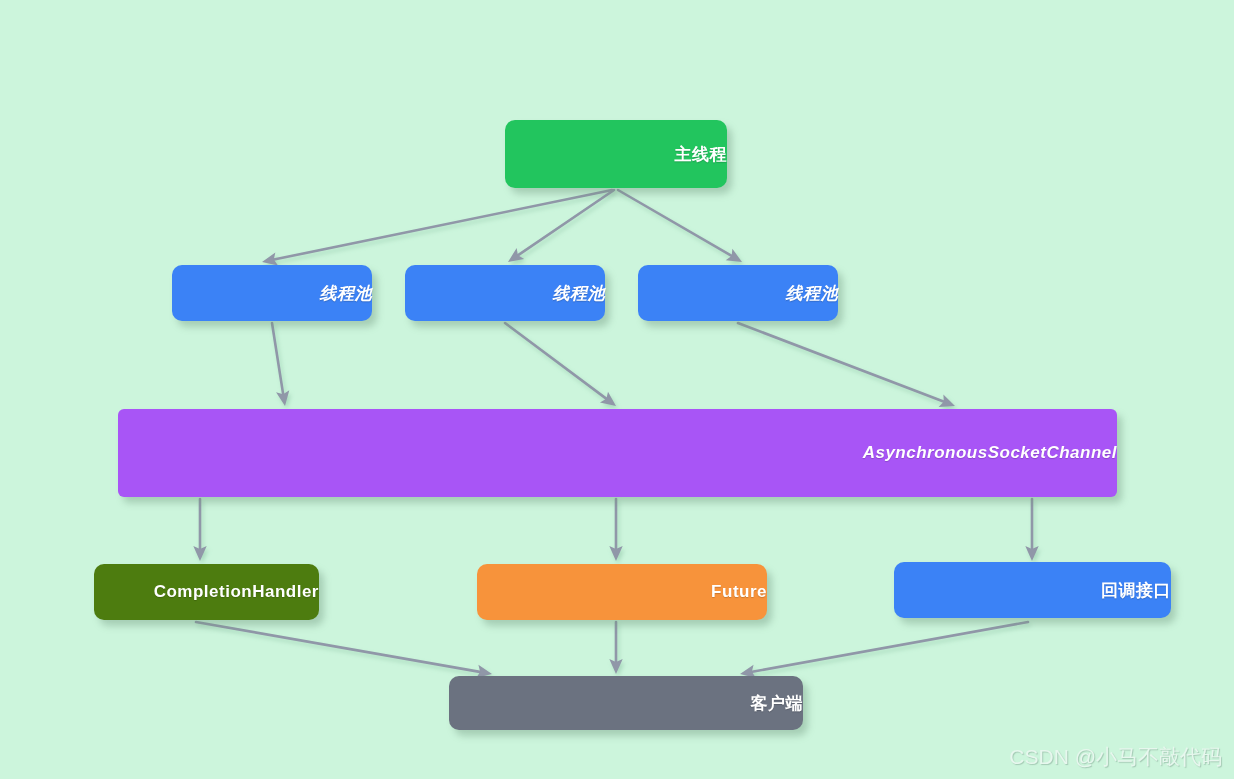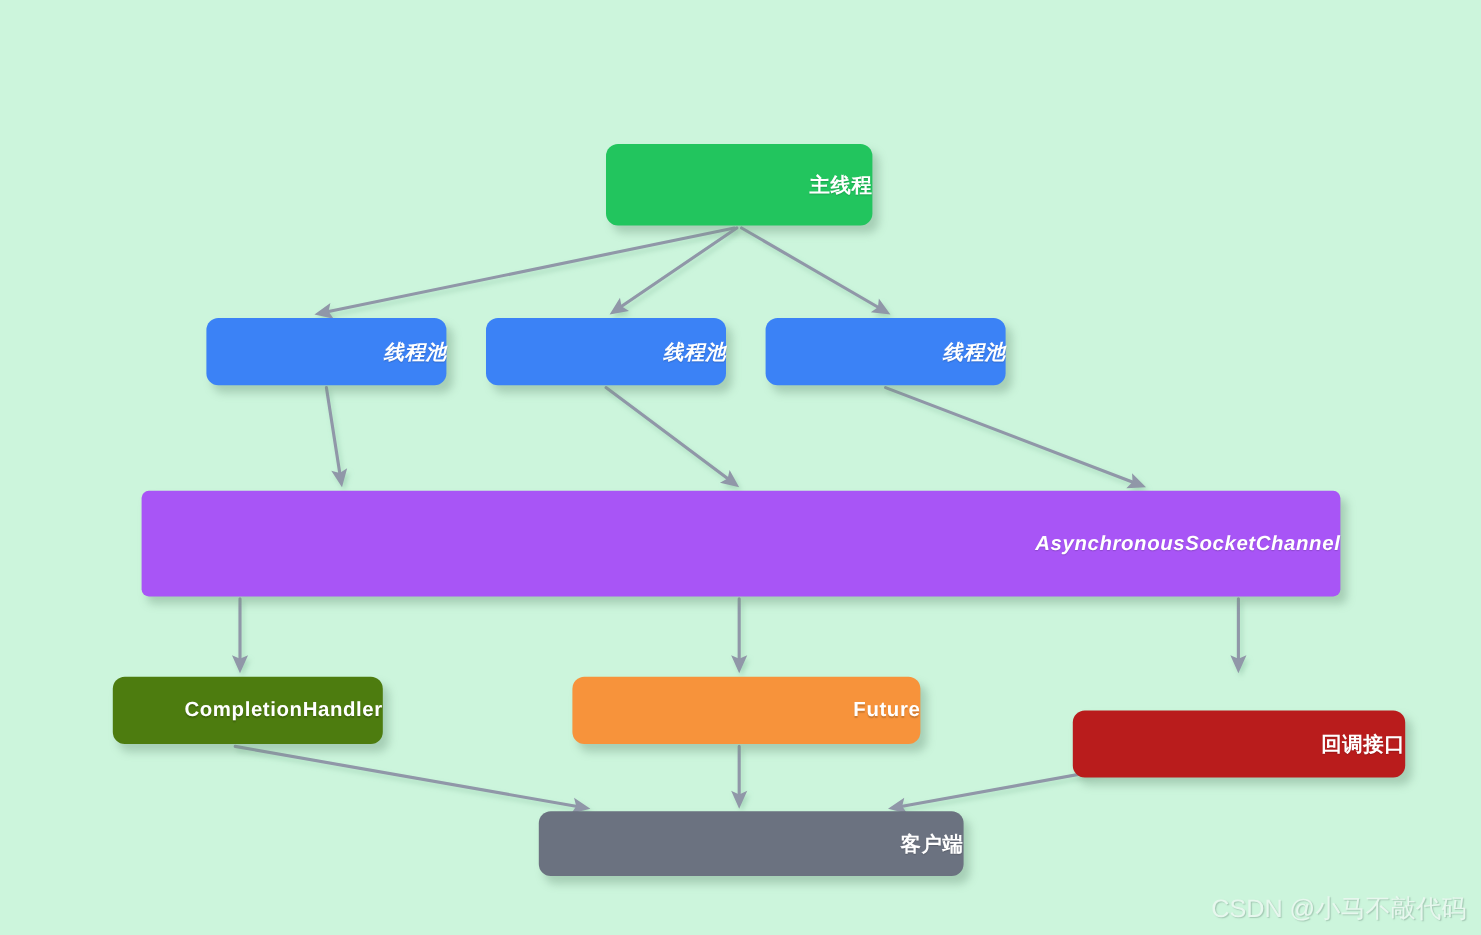--- a/index.html
+++ b/index.html
@@ -162,21 +162,21 @@
       </div>
       <div class="node node-channel" style="left: 118px; top: 409px; width: 999px; height: 88px; background: rgb(168, 85, 246); font-style: italic;">
         <span>AsynchronousSocketChannel</span>
       </div>
       <div class="node node-handler" style="left: 62px; top: 564px; width: 225px; height: 56px; background: #4d7c0f; margin-left: 32px;">
         <span>CompletionHandler</span>
       </div>
       <div class="node node-handler" style="left: 477px; top: 564px; width: 290px; height: 56px; background: rgb(247, 147, 59);">
         <span>Future</span>
       </div>
-      <div class="node node-handler" style="left: 894px; top: 592px; width: 277px; height: 56px; background: #b91c1c;">
+      <div class="node node-handler" style="left: 894px; top: 562px; width: 277px; height: 56px; background: #3b82f6;">
         <span>回调接口</span>
       </div>
       <div class="node node-client" style="left: 449px; top: 676px; width: 354px; height: 54px; background: rgb(107, 114, 128);">
         <span>客户端</span>
       </div>
     </div>
 
   <div class="watermark">CSDN @小马不敲代码</div>
 
 </div>

